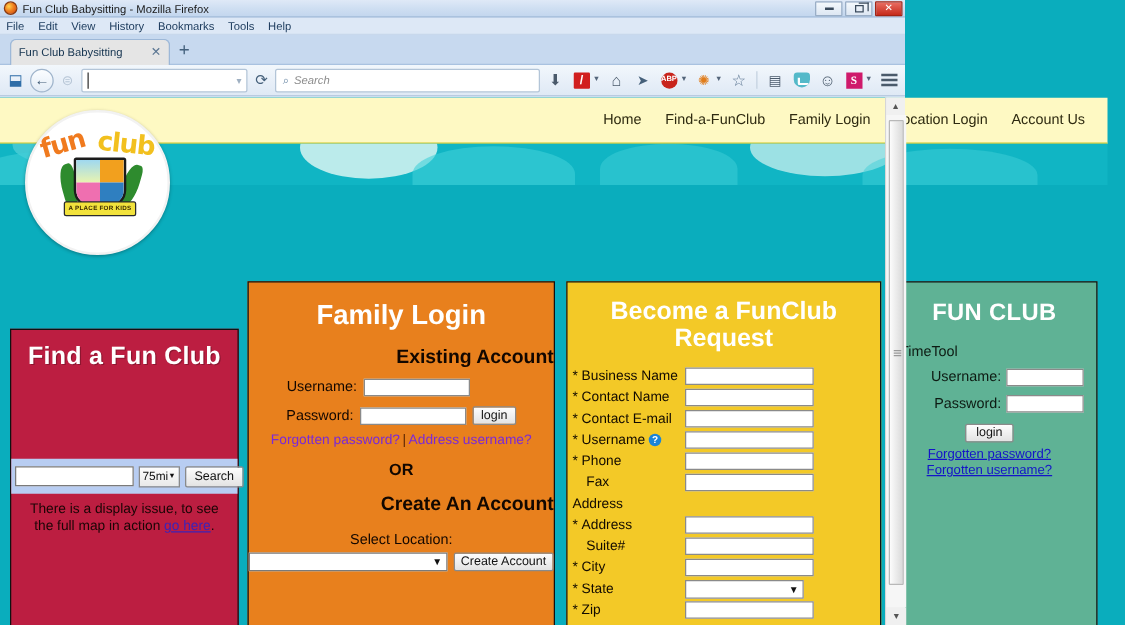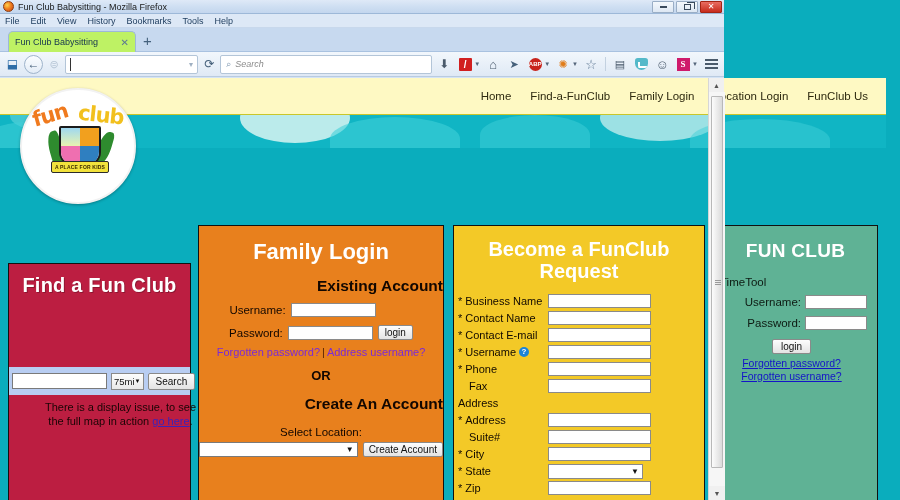--- a/index.html
+++ b/index.html
@@ -52,21 +52,21 @@
     border-bottom: 1px solid #c8d8ec;
   }
   .menubar span { font-size: 9px; color: #1b3a5c; cursor: default; }
 
   .tabstrip {
     height: 24px; background: #c7d9ef;
     display: flex; align-items: flex-end; padding-left: 8px;
     border-bottom: 1px solid #a9c2e0;
   }
   .tab {
-    height: 21px; min-width: 128px; background: #bef264;
+    height: 21px; min-width: 128px; background: #e5e5e5;
     border: 1px solid #9db8d8; border-bottom: none;
     border-radius: 5px 5px 0 0;
     display: flex; align-items: center; padding: 6px 6px; gap: 6px;
     position: relative; top: 1px;
   }
   .tab .tablabel { font-size: 9px; color: #14334f; flex: 1; white-space: nowrap; overflow: hidden; }
   .tab .tabclose { font-size: 10px; color: #5c7793; }
   .newtab { font-size: 15px; color: #44617d; margin-left: 7px; margin-bottom: 2px; font-weight: 300; }
 
   .navbar {
@@ -145,21 +145,21 @@
 
   
   #p-find { left:8px; top:115px; width:183px; height:285px; background:#bc1e41; }
   #p-find h2 { margin:0; padding:10px 6px 6px; text-align:center; color:#fff; font-size:20px; font-weight:bold; text-shadow:1px 1px 0 rgba(0,0,0,.25); letter-spacing:.2px; }
   #p-find .blurb { padding:4px 8px 0; color:#150404; font-size:11.5px; line-height:1.25; text-align:center; }
   .searchband { position:absolute; left:0; top:103px; width:100%; height:28px; background:#b8cdf2; display:flex; align-items:center; padding-left:3px; gap:4px; }
   .searchband input[type=text]{ width:95px;height:16px;border:1px solid #7a7a7a;background:#fff;font-size:10px;padding:0 2px; }
   .mini-select { width:47px;height:17px;border:1px solid #8a8a8a;background:linear-gradient(to bottom,#fdfdfd,#e9e9e9);font-size:9.5px;display:flex;align-items:center;padding:0 2px;justify-content:space-between;color:#111; }
   .mini-select .cv{font-size:6px;}
   .gbtn { border:1px solid #8a8a8a; background:linear-gradient(to bottom,#fdfdfd,#e3e3e3); font-size:10px; color:#111; padding:2px 7px; border-radius:2px; white-space:nowrap; }
-  #p-find .notice { position:absolute; left:0; top:136px; width:100%; padding:0 6px; text-align:center; font-size:11px; color:#1a0505; line-height:1.3;margin-left:21px; }
+  #p-find .notice { position:absolute; left:0; top:136px; width:100%; padding:0 6px; text-align:center; font-size:11px; color:#1a0505; line-height:1.3; }
   #p-find .notice a { color:#3b23b8; }
 
   
   #p-family { left:198px; top:77px; width:246px; height:323px; background:#e8801d; }
   #p-family h2 { margin:0; padding:13px 0 0; text-align:center; color:#fff; font-size:22px; font-weight:bold; }
   #p-family h3 { margin:0; padding:12px 0 0; text-align:right; color:#120700; font-size:15.5px; font-weight:bold; }
   .frow { display:flex; align-items:center; justify-content:center; gap:5px; margin-top:8px; }
   .frow label { font-size:11.5px; color:#130700; }
   .frow input { width:85px; height:14px; border:1px solid #8a8a8a; background:#fff; }
   .flinks { text-align:center; margin-top:6px; font-size:11px; }
@@ -313,21 +313,21 @@
   </div>
 
   <div class="viewport">
     <div class="page">
 
       <div class="topnav">
         <a href="#">Home</a>
         <a href="#">Find-a-FunClub</a>
         <a href="#">Family Login</a>
         <a href="#">Location Login</a>
-        <a href="#">FunClub Us</a>
+        <a href="#">Account Us</a>
       </div>
 
       <div class="hero">
         <div class="cloud" style="left:240px;top:-22px;width:110px;height:50px;"></div>
         <div class="cloud" style="left:600px;top:-20px;width:120px;height:46px;opacity:.7;"></div>
         <div class="cloud" style="left:10px;top:-14px;width:70px;height:30px;opacity:.45;background:#7fe0e4;"></div>
         <div class="wave" style="left:-20px;top:6px;width:120px;height:40px;opacity:.55;"></div>
         <div class="wave" style="left:330px;top:2px;width:130px;height:44px;opacity:.6;"></div>
         <div class="wave" style="left:480px;top:0px;width:110px;height:40px;opacity:.5;"></div>
         <div class="wave" style="left:690px;top:4px;width:140px;height:42px;opacity:.5;"></div>

